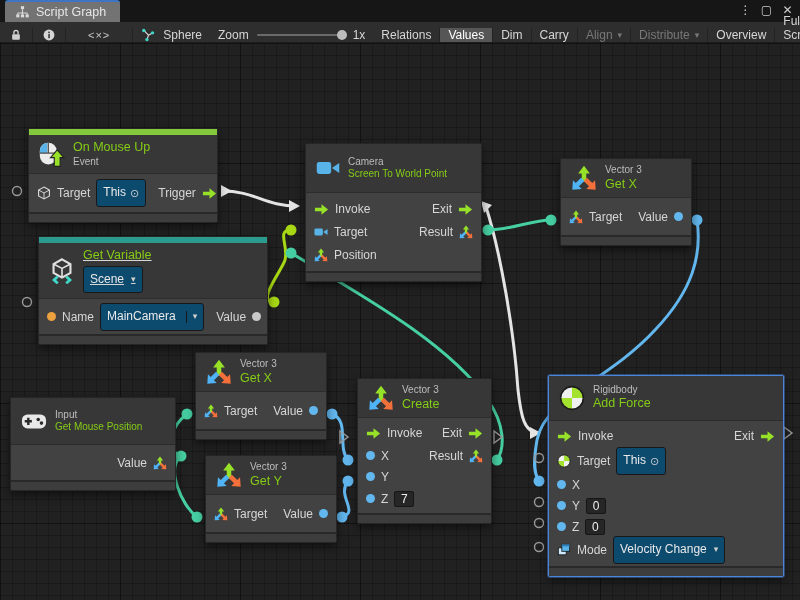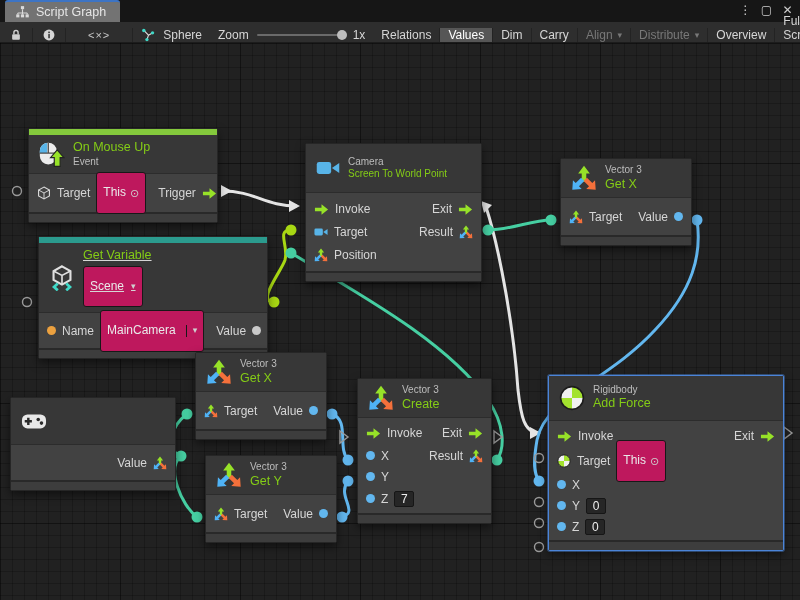--- a/index.html
+++ b/index.html
@@ -52,22 +52,22 @@
   .hdr{display:flex;align-items:center;gap:8px;padding:5px 10px;background:#373737;border-bottom:1px solid #2c2c2c;}
   .hdr .titles{display:flex;flex-direction:column;line-height:1.25;}
   .hdr .sub{font-size:10px;color:#bdbdbd;}
   .hdr .t{font-size:12.5px;color:#84cc16;white-space:nowrap;}
   .hdr .t.sm{font-size:10px;}
   .rows{padding:3px 0;}
   .row{display:flex;align-items:center;gap:6px;padding:0 8px;white-space:nowrap;}
   .row .sp{flex:1;}
   .pdot{width:9px;height:9px;border-radius:50%;flex:none;}
   .c-blue{background:#62b7ef;} .c-orange{background:#eca13f;} .c-grey{background:#c9c9c9;}
-  .chip{display:inline-flex;align-items:center;gap:4px;background:#be185d;border:1px solid #181818;
-        border-radius:3px;padding:12px 6px;color:#e9e9e9;line-height:1.3;}
+  .chip{display:inline-flex;align-items:center;gap:4px;background:#0c4a6e;border:1px solid #181818;
+        border-radius:3px;padding:5px 6px;color:#e9e9e9;line-height:1.3;}
   .chip .tgt{font-size:11px;color:#cfcfcf;}
   .chip.dd::after{content:"▾";font-size:9px;color:#cfcfcf;margin-left:3px;}
   .chip.dd-split::after{content:"▾";font-size:9px;color:#cfcfcf;margin-left:6px;padding-left:6px;border-left:1px solid #181818;}
   .field{background:#262626;border:1px solid #161616;border-radius:2px;padding:0 5px;color:#efefef;min-width:8px;text-align:center;}
   .foot{height:8px;background:#3d3d3d;border-top:2px solid #292929;}
   .icon14{width:14px;height:14px;flex:none;} .icon15{width:15px;height:15px;flex:none;}
   .icon24{width:24px;height:24px;flex:none;} .icon26{width:26px;height:26px;flex:none;}
 </style>
 </head>
 <body>
@@ -398,20 +398,24 @@
         </div>
       </div>
       <div class="foot"></div>
     </div>
 
     <div class="node" style="left:10px;top:354px;width:164px;">
       <div class="hdr" style="min-height:36px;">
         <svg class="icon26">
             <use href="#sym-pad"></use>
           </svg>
+        <div class="titles">
+          <span class="sub">Input</span>
+          <span class="t sm">Get Mouse Position</span>
+        </div>
       </div>
       <div class="rows">
         <div class="row" style="height:29px;">
           <span class="sp"></span>
           <span>Value</span>
           <svg class="icon14">
               <use href="#sym-v3"></use>
             </svg>
         </div>
       </div>
@@ -549,18 +553,27 @@
         <div class="row" style="height:21px;">
           <span class="pdot c-blue"></span>
           <span>Y</span>
           <span class="field">0</span>
         </div>
         <div class="row" style="height:21px;">
           <span class="pdot c-blue"></span>
           <span>Z</span>
           <span class="field">0</span>
         </div>
+        <div class="row" style="height:26px;">
+          <svg class="icon14">
+              <use href="#sym-enum"></use>
+            </svg>
+          <span>Mode</span>
+          <span class="chip dd">
+            <span>Velocity Change</span>
+          </span>
+        </div>
       </div>
       <div class="foot"></div>
     </div>
 
   </div>
 </div>
 
 </body></html>

